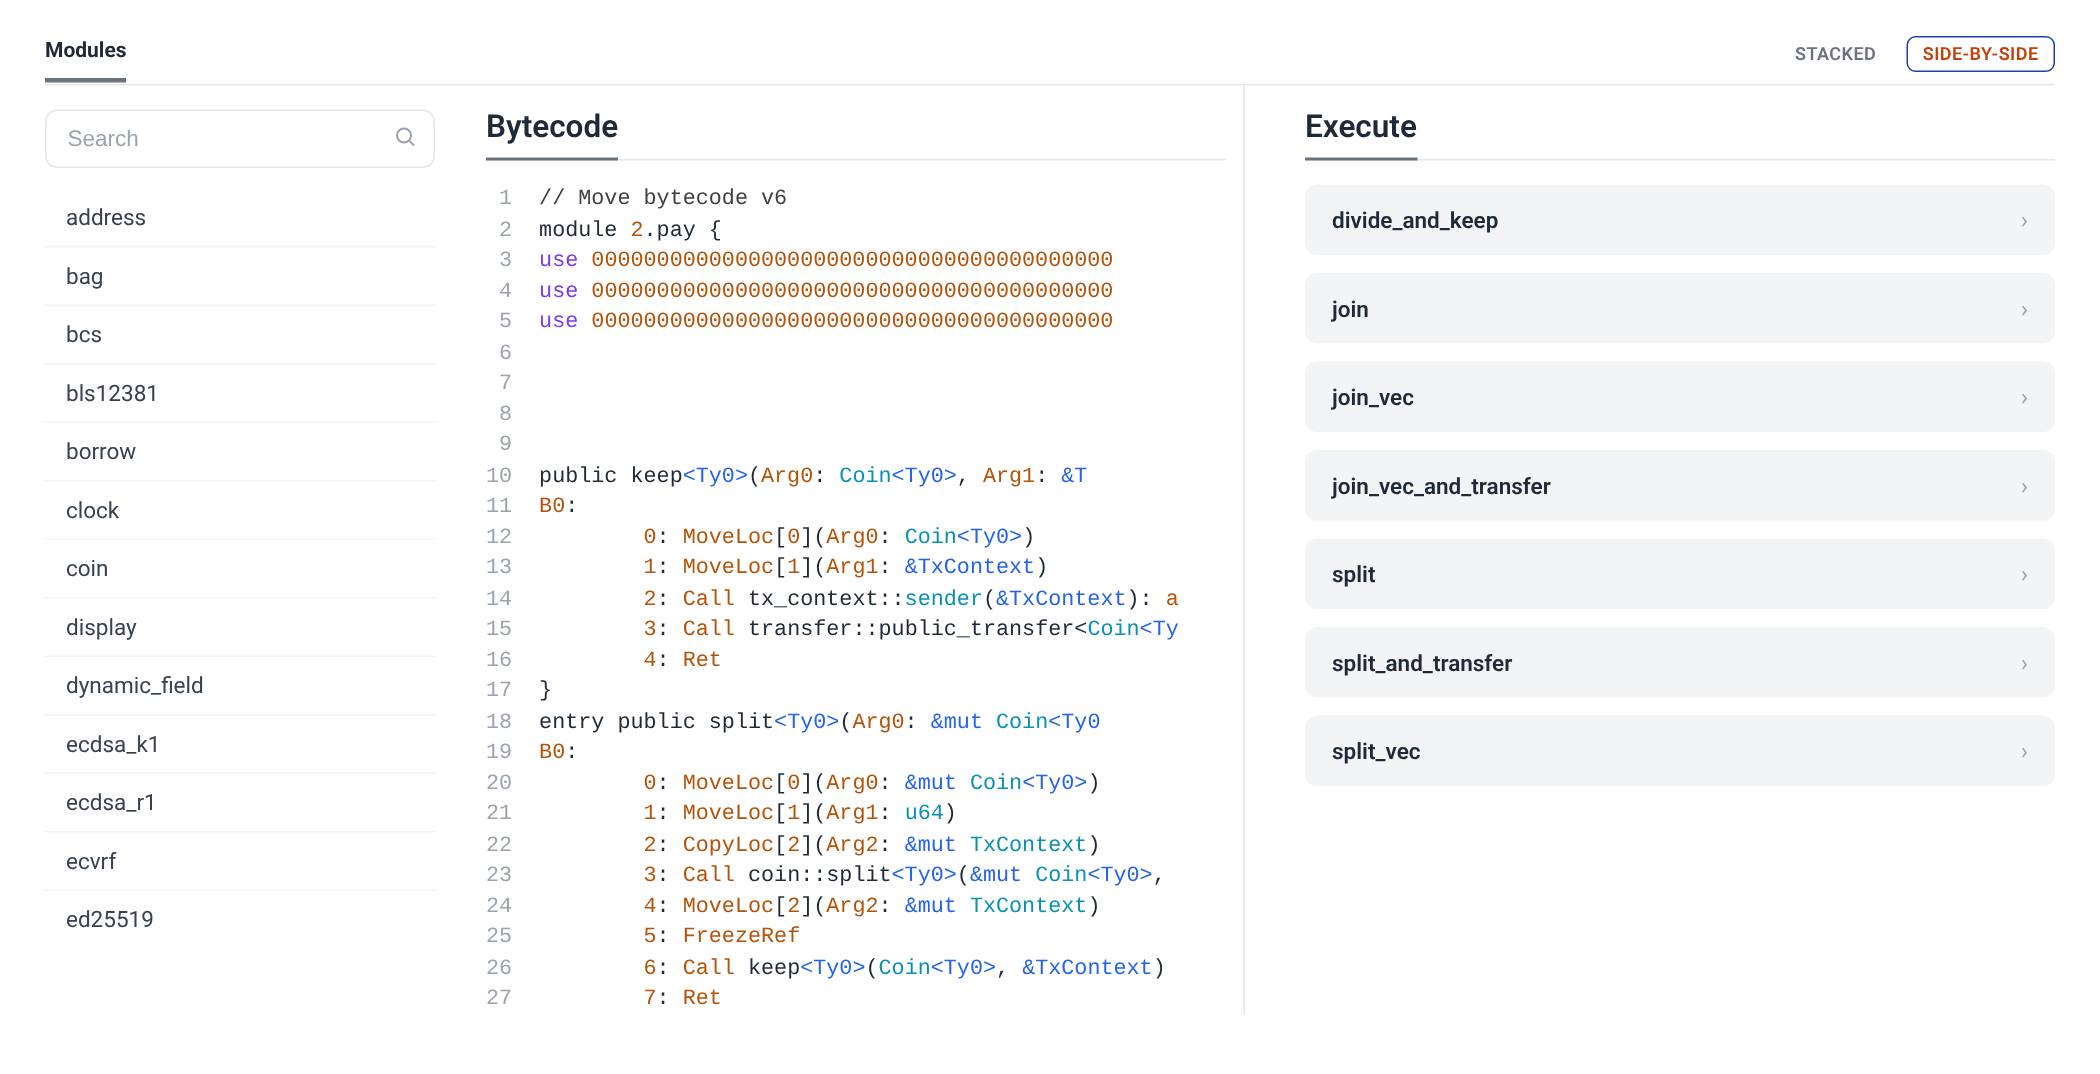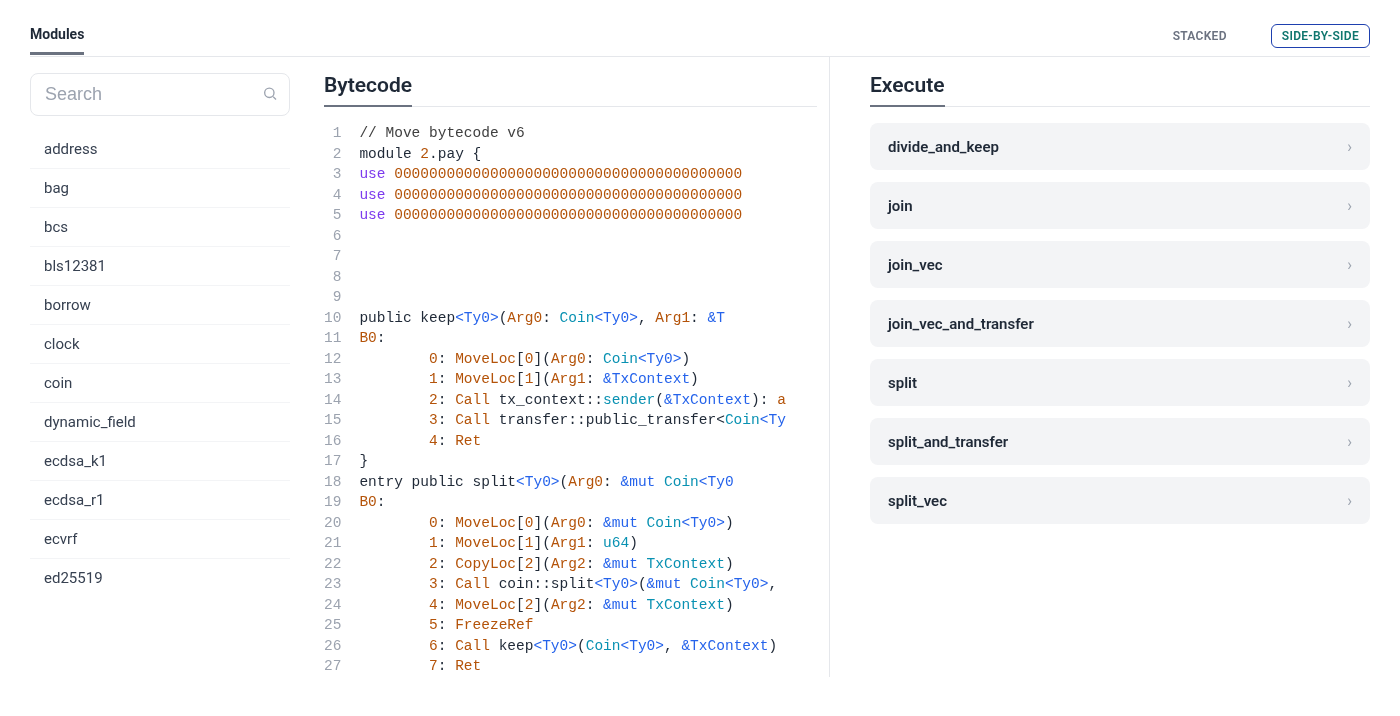--- a/index.html
+++ b/index.html
@@ -38,23 +38,22 @@
   .view-opt {
     font-size: 12px;
     font-weight: 600;
     letter-spacing: 0.3px;
     color: #6b7280;
     padding: 4px 10px;
     border-radius: 6px;
     cursor: pointer;
   }
   .view-opt.active {
-    color: #0f766e;
+    color: #c2410c;
     border: 1.5px solid #1e40af;
-    margin-left: 24px;
   }
   .main {
     display: grid;
     grid-template-columns: 260px 1fr 1fr;
     gap: 0;
     height: 620px;
     overflow: hidden;
   }
   .col {
     padding: 16px 0 0 0;
@@ -73,21 +72,21 @@
   }
   .search-wrap {
     position: relative;
     margin-bottom: 14px;
   }
   .search-input {
     width: 100%;
     padding: 10px 36px 10px 14px;
     border: 1px solid #e5e7eb;
     border-radius: 8px;
-    font-size: 18px;
+    font-size: 15px;
     color: #6d28d9;
     background: #fff;
   }
   .search-input::placeholder { color: #9ca3af; }
   .search-icon {
     position: absolute;
     right: 12px;
     top: 50%;
     transform: translateY(-50%);
     color: #9ca3af;
@@ -199,20 +198,21 @@
         </span>
       </div>
       <div class="module-list" id="module-list">
           <div class="module-item">address</div>
           <div class="module-item">bag</div>
           <div class="module-item">bcs</div>
           <div class="module-item">bls12381</div>
           <div class="module-item">borrow</div>
           <div class="module-item">clock</div>
           <div class="module-item">coin</div>
+          <div class="module-item">display</div>
           <div class="module-item">dynamic_field</div>
           <div class="module-item">ecdsa_k1</div>
           <div class="module-item">ecdsa_r1</div>
           <div class="module-item">ecvrf</div>
           <div class="module-item">ed25519</div>
         </div>
     </div>
 
     <div class="col col-center">
       <div class="section-title-row">

